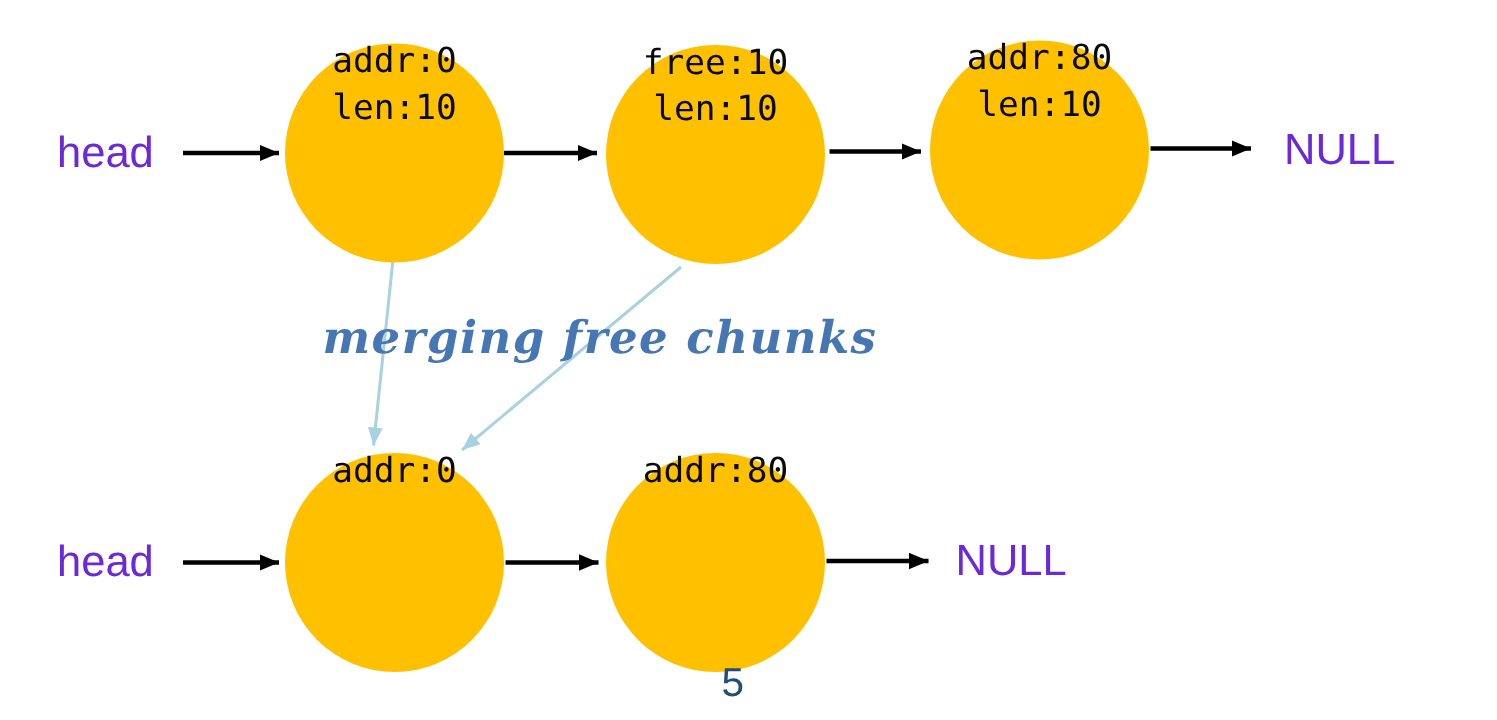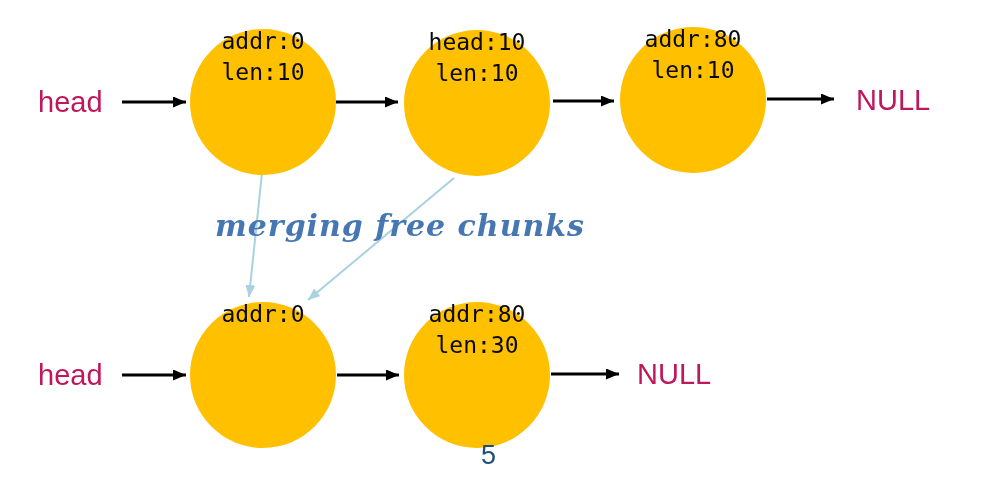--- a/index.html
+++ b/index.html
@@ -28,21 +28,21 @@
     font-family:"DejaVu Sans Mono", monospace;
     font-size:23px;line-height:25px;
     color:#0a0a0a;white-space:nowrap;
   }
   .node-line.hl{
     color:var(--highlight,#FF0000);
     font-weight:bold;
   }
   .label{
     position:absolute;
-    font-size:29px;line-height:34px;color:#be185d;
+    font-size:29px;line-height:34px;color:#6d28d9;
     white-space:nowrap;
   }
   .annotation{
     position:absolute;
     left:183px;top:208px;
     font-family:"DejaVu Serif", serif;
     font-style:italic;font-weight:bold;
     font-size:30px;letter-spacing:1px;
     color:var(--annotation-text,#4677B2);
     white-space:nowrap;
@@ -84,41 +84,40 @@
   </svg>
 
   <div class="label" style="left:38px;top:85px">head</div>
 
   <div class="node" style="left:190px;top:29px">
     <div class="node-line">addr:0</div>
     <div class="node-line">len:10</div>
   </div>
 
   <div class="node" style="left:404px;top:30px">
-    <div class="node-line">head:10</div>
+    <div class="node-line">free:10</div>
     <div class="node-line">len:10</div>
   </div>
 
   <div class="node" style="left:620px;top:27px">
     <div class="node-line">addr:80</div>
     <div class="node-line">len:10</div>
   </div>
 
   <div class="label" style="left:856px;top:83px">NULL</div>
 
   <div class="annotation">merging free chunks</div>
 
   <div class="label" style="left:38px;top:358px">head</div>
 
   <div class="node" style="left:190px;top:302px">
     <div class="node-line">addr:0</div>
   </div>
 
   <div class="node" style="left:404px;top:302px">
     <div class="node-line">addr:80</div>
-    <div class="node-line">len:30</div>
   </div>
 
   <div class="label" style="left:637px;top:357px">NULL</div>
 
   <div class="page-number">5</div>
 
 </div>
 
 </body></html>

